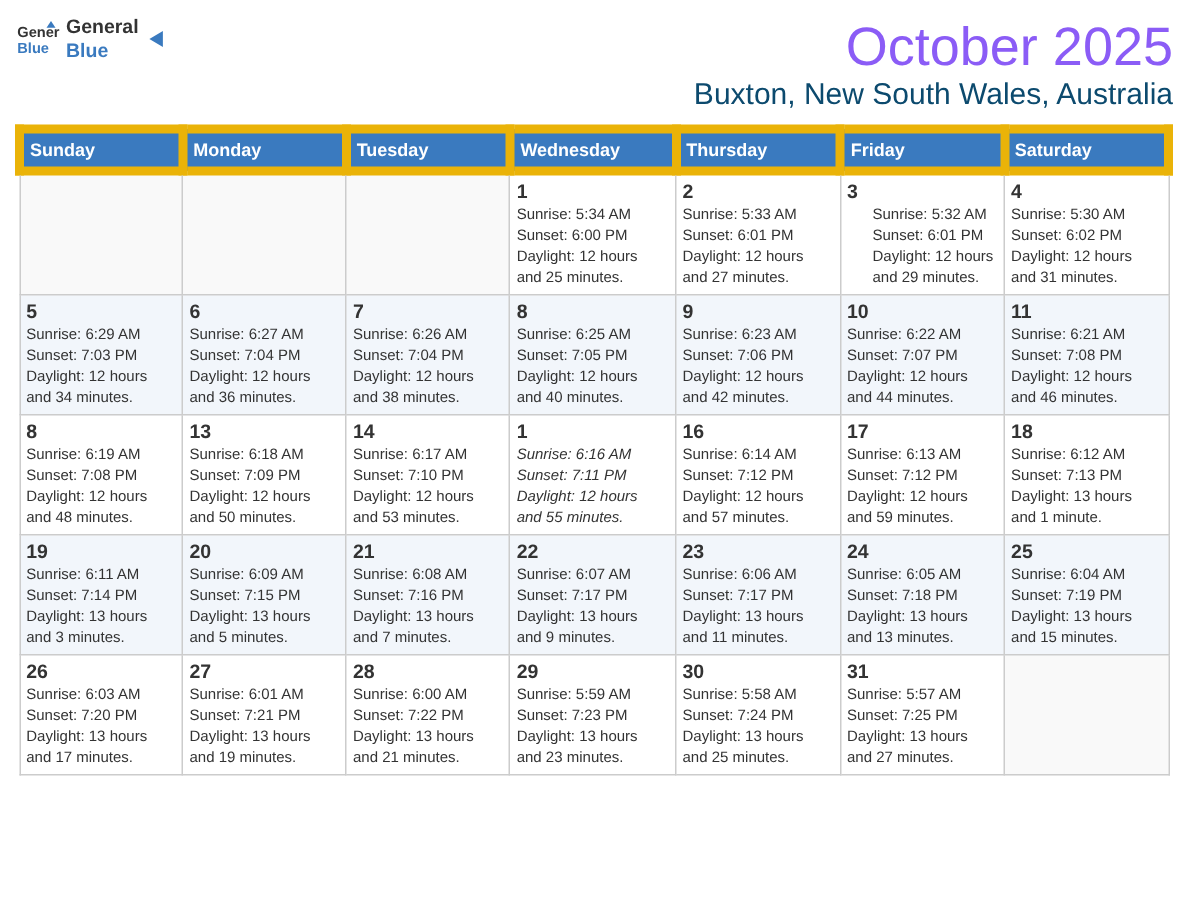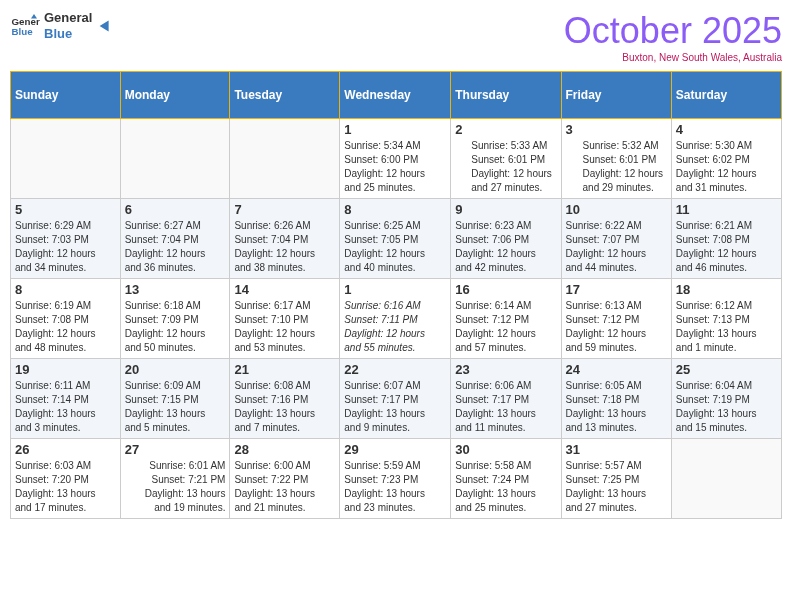--- a/index.html
+++ b/index.html
@@ -27,36 +27,36 @@
     }
     .title-section {
       text-align: right;
     }
     .month-title {
       font-size: 36px;
       font-weight: normal;
       color: #8b5cf6;
     }
     .location {
-      font-size: 10px;
-      color: #be185d;
+      font-size: 20px;
+      color: #0c4a6e;
     }
     .calendar {
       width: 100%;
       border-collapse: collapse;
       border: 1px solid #ccc;
     }
     .calendar th {
       background-color: #3a7abf;
       color: #fff;
       font-size: 12px;
       font-weight: bold;
-      padding: 16px 4px;
+      padding: 4px 4px;
       text-align: left;
-      border: 1px solid #eab308;
+      border: 6px solid #eab308;
     }
     .calendar td {
       vertical-align: top;
       border: 1px solid #ccc;
       padding: 3px 4px;
       width: 113px;
       min-height: 80px;
       font-size: 10px;
       color: #333;
       background: #fff;
@@ -123,21 +123,21 @@
         <td class="empty-cell"></td>
         <td>
           <span class="day-number">1</span>
           <div class="day-info" style="white-space: pre-line;">Sunrise: 5:34 AM
 Sunset: 6:00 PM
 Daylight: 12 hours
 and 25 minutes.</div>
         </td>
         <td>
           <span class="day-number">2</span>
-          <div class="day-info" style="white-space: pre-line; margin-left: 16px;">Sunrise: 5:33 AM
+          <div class="day-info" style="white-space: pre-line;">Sunrise: 5:33 AM
 Sunset: 6:01 PM
 Daylight: 12 hours
 and 27 minutes.</div>
         </td>
         <td>
           <span class="day-number">3</span>
           <div class="day-info" style="white-space: pre-line; margin-left: 17px;">Sunrise: 5:32 AM
 Sunset: 6:01 PM
 Daylight: 12 hours
 and 29 minutes.</div>
@@ -306,21 +306,21 @@
       <tr>
         <td>
           <span class="day-number">26</span>
           <div class="day-info" style="white-space: pre-line;">Sunrise: 6:03 AM
 Sunset: 7:20 PM
 Daylight: 13 hours
 and 17 minutes.</div>
         </td>
         <td>
           <span class="day-number">27</span>
-          <div class="day-info" style="white-space: pre-line; text-align: right;">Sunrise: 6:01 AM
+          <div class="day-info" style="white-space: pre-line;">Sunrise: 6:01 AM
 Sunset: 7:21 PM
 Daylight: 13 hours
 and 19 minutes.</div>
         </td>
         <td>
           <span class="day-number">28</span>
           <div class="day-info" style="white-space: pre-line;">Sunrise: 6:00 AM
 Sunset: 7:22 PM
 Daylight: 13 hours
 and 21 minutes.</div>

